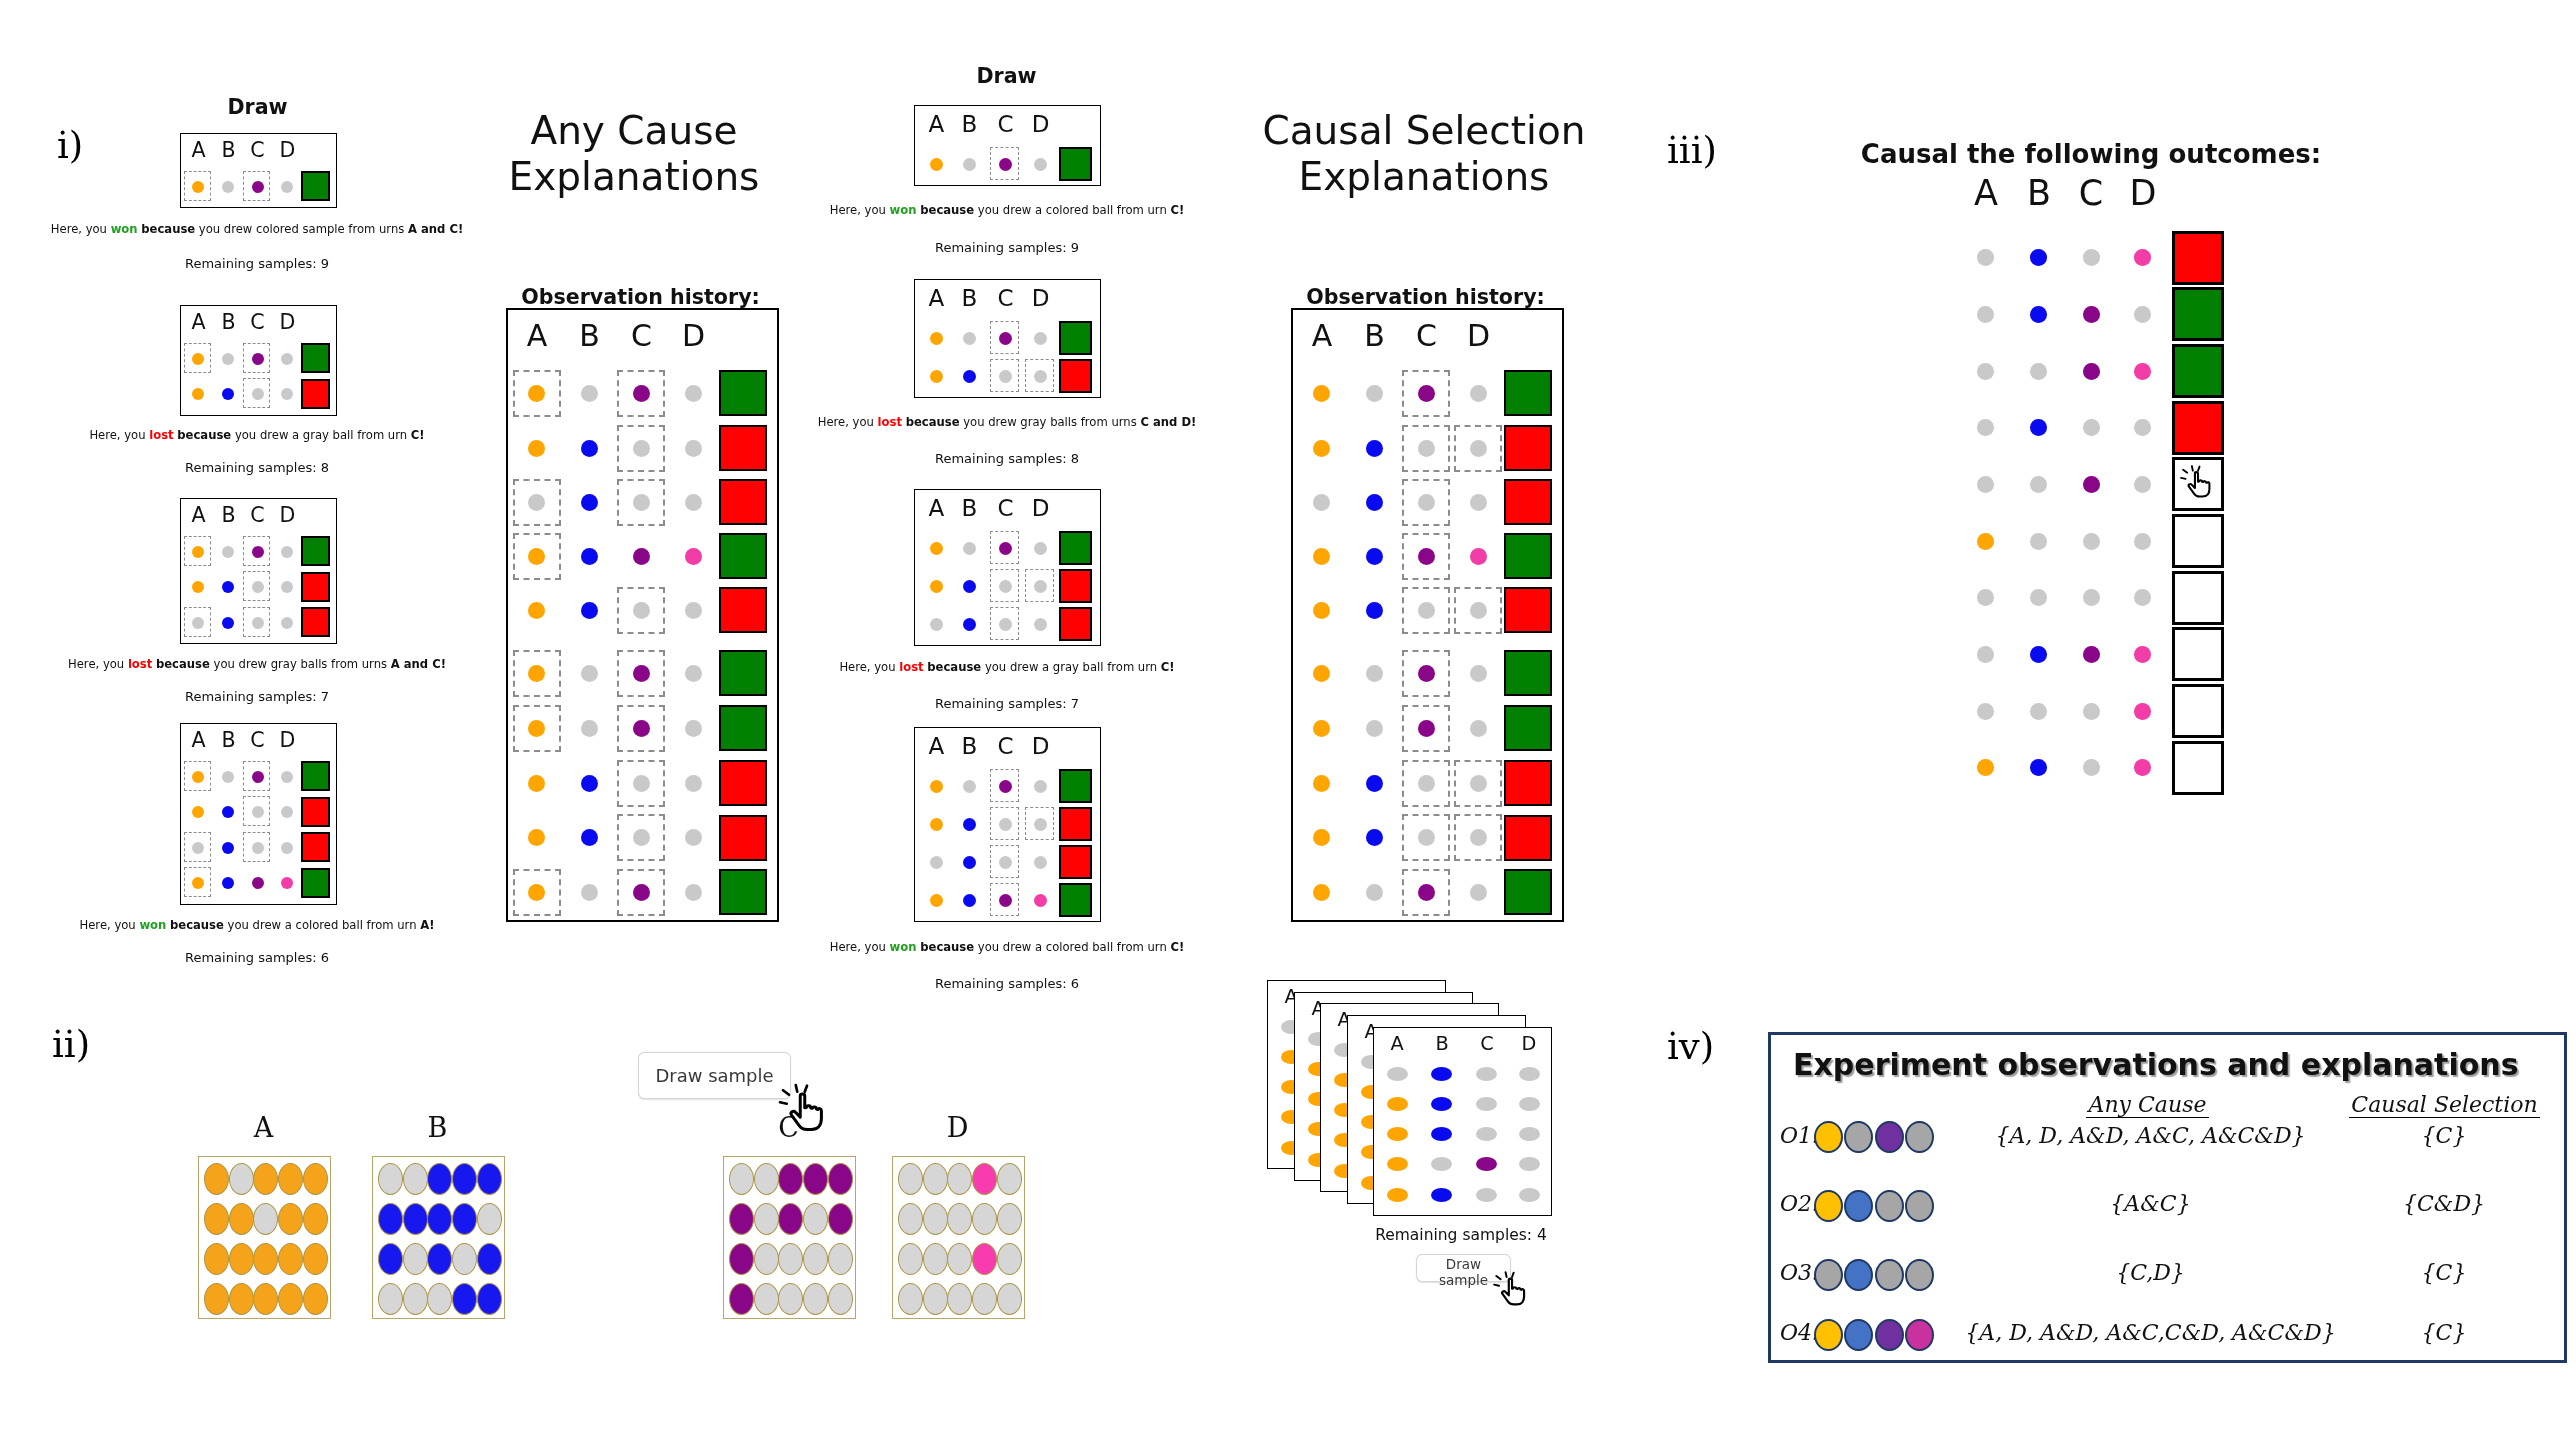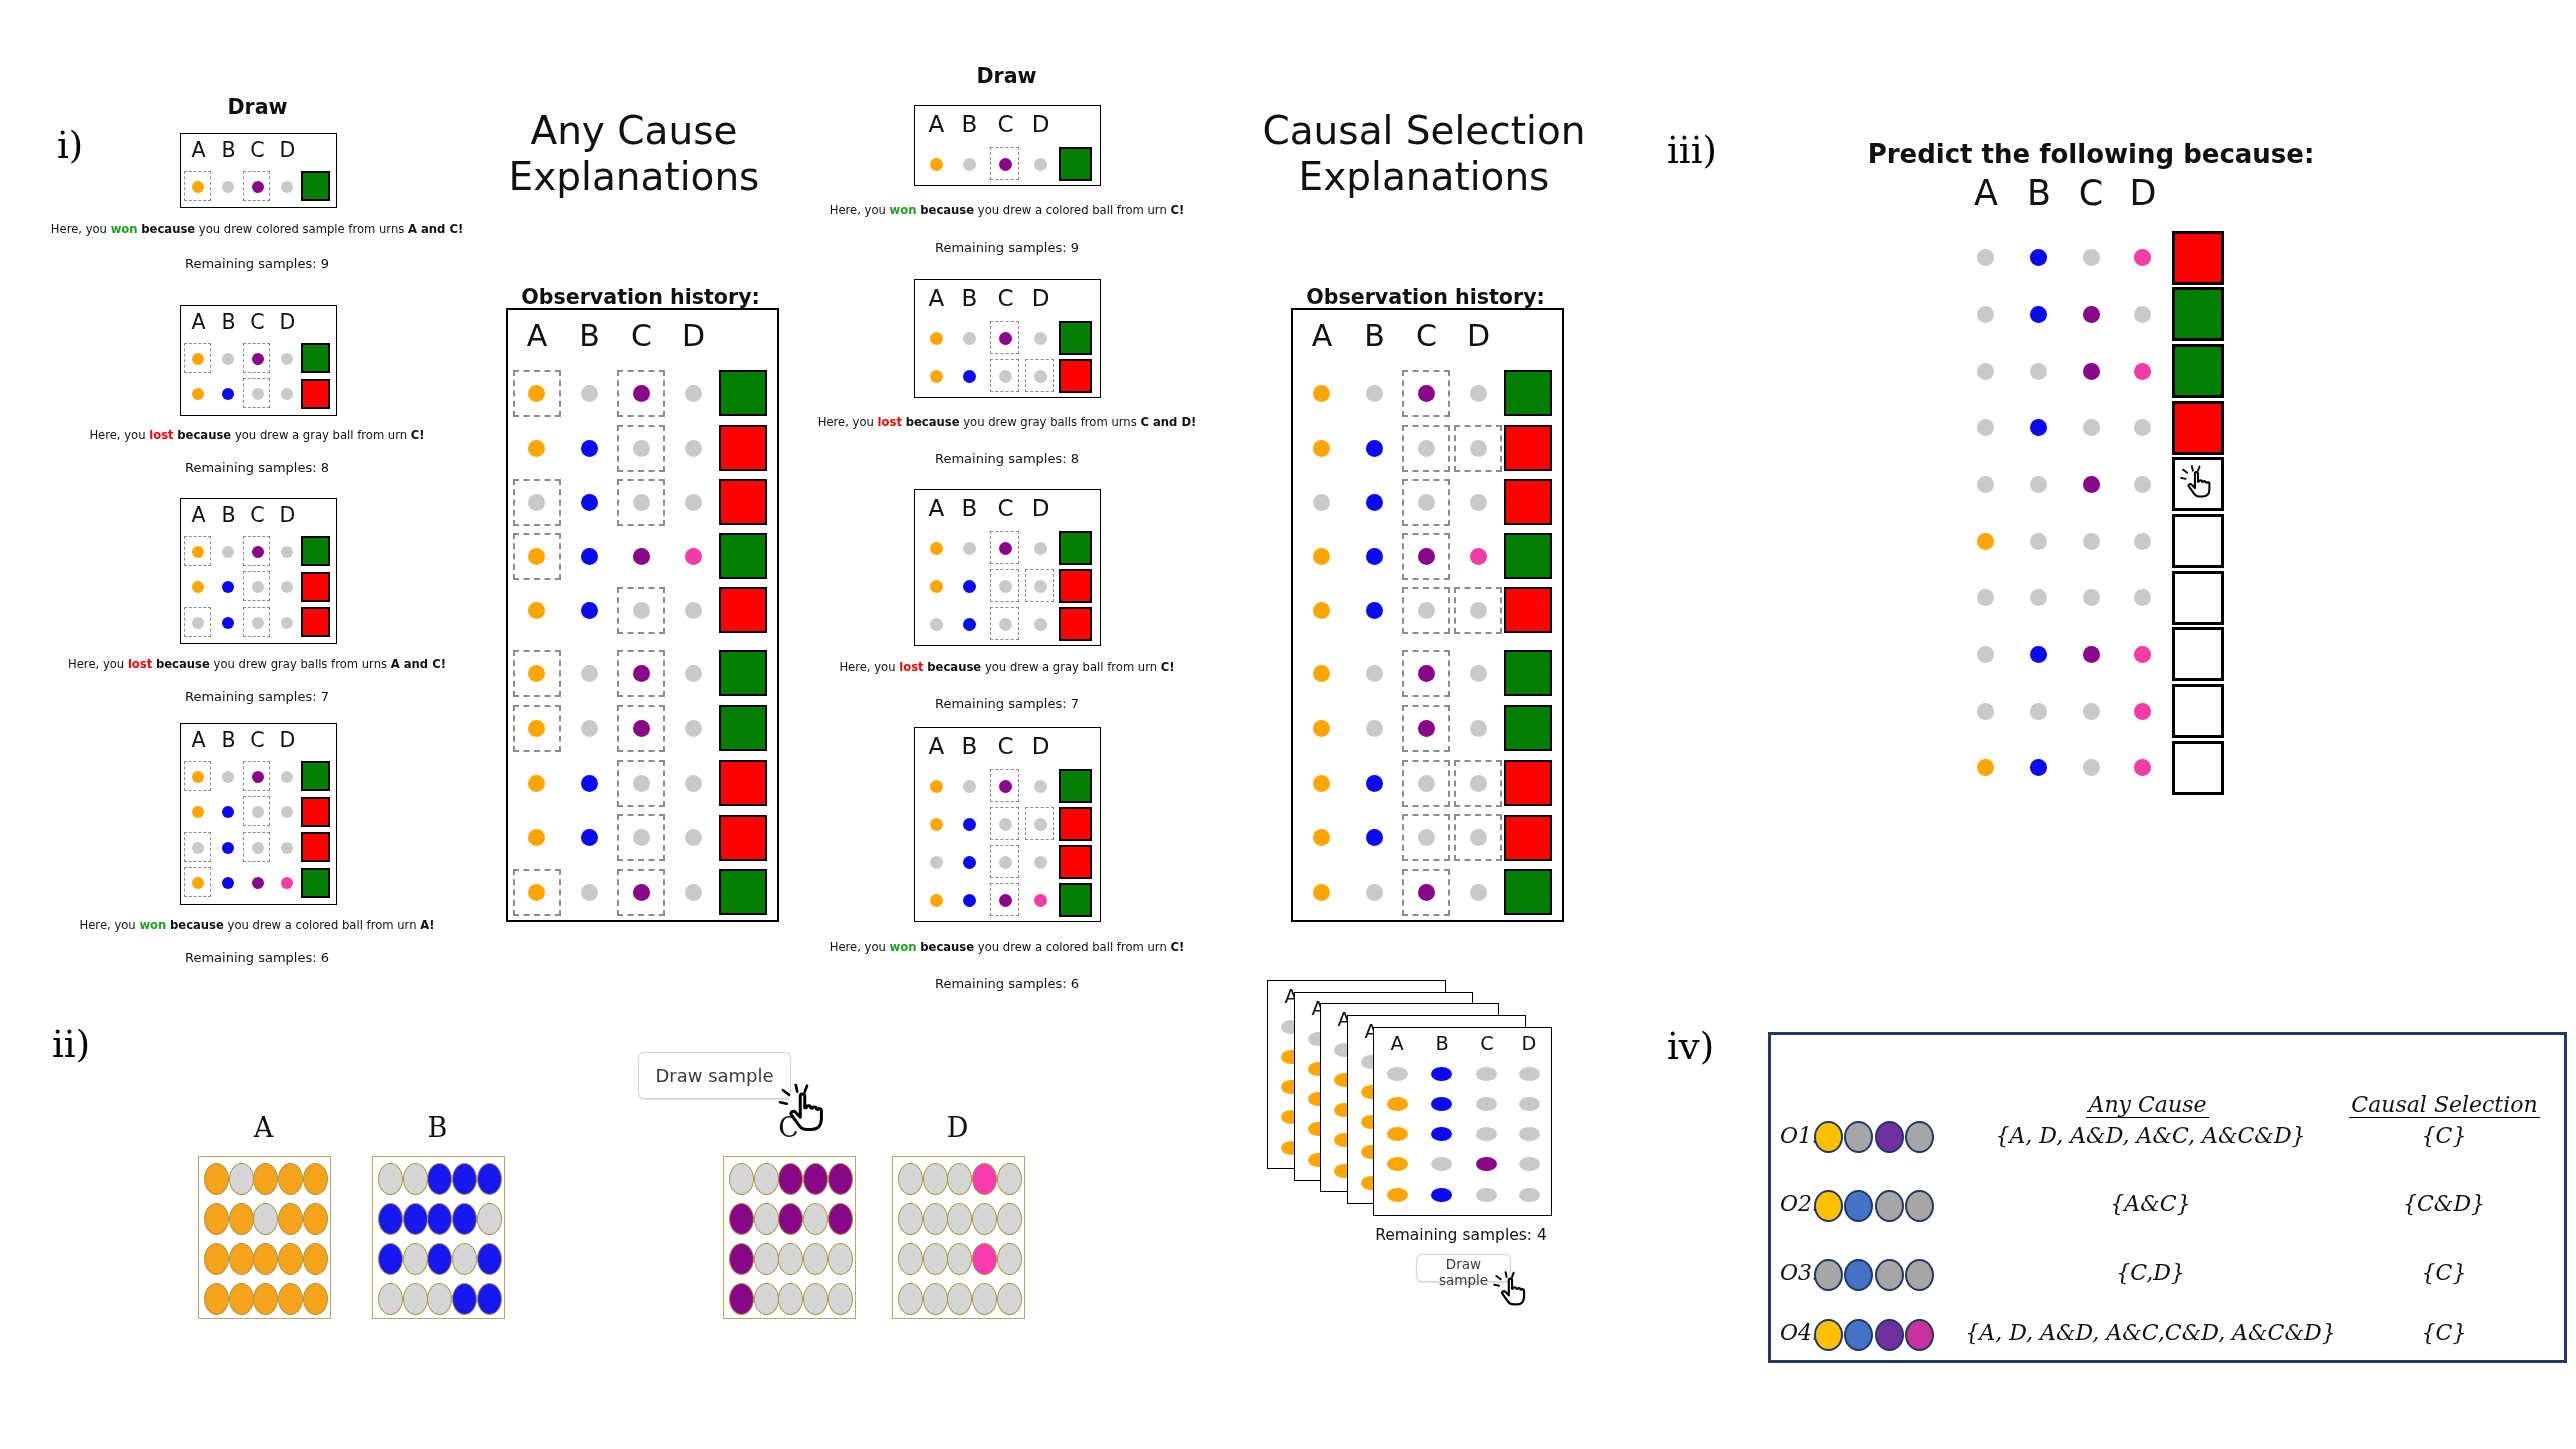--- a/index.html
+++ b/index.html
@@ -30,21 +30,21 @@
     <div>Explanations</div>
   </div>
   <div class="bigtitle" style="left:1231px;top:108px">
     <div>Causal Selection</div>
     <div>Explanations</div>
   </div>
 
   <div class="obstitle" style="left:506px;top:285px;width:269px">Observation history:</div>
   <div class="obstitle" style="left:1291px;top:285px;width:269px">Observation history:</div>
 
-  <div class="predtitle" style="left:1801px;top:139px;width:580px">Predict the following because:</div>
+  <div class="predtitle" style="left:1801px;top:139px;width:580px">Causal the following outcomes:</div>
 
   <button class="drawbtn" style="left:638px;top:1052px;width:153px;height:47px;font-size:18px">Draw sample</button>
   <button class="drawbtn" style="left:1416px;top:1254px;width:95px;height:28px;font-size:13.5px">Draw sample</button>
 <div style="position: absolute; left: 180px; top: 133px; width: 155px; height: 73px; border: 1.9px solid rgb(0, 0, 0); background: rgb(255, 255, 255);">
       <div style="position: absolute; left: -1.9px; top: 3.9px; width: 39px; text-align: center; font-size: 20.6px;">A</div>
       <div style="position: absolute; left: 28px; top: 3.9px; width: 39px; text-align: center; font-size: 20.6px;">B</div>
       <div style="position: absolute; left: 57px; top: 3.9px; width: 39px; text-align: center; font-size: 20.6px;">C</div>
       <div style="position: absolute; left: 87px; top: 3.9px; width: 39px; text-align: center; font-size: 20.6px;">D</div>
       <div style="position: absolute; left: 3.2px; top: 37px; width: 24.5px; height: 28px; border: 1.9px dashed rgb(140, 140, 140);"></div>
       <div style="position: absolute; left: 62px; top: 37px; width: 24.5px; height: 28px; border: 1.9px dashed rgb(140, 140, 140);"></div>
@@ -600,20 +600,21 @@
     <div style="position: absolute; left: 1492px; top: 1270px; width: 39px; height: 39px;"><svg width="39" height="39" viewBox="0 0 36 36">
         <g stroke="#000" stroke-width="1.8" fill="none" stroke-linecap="round">
           <line x1="12.5" y1="2" x2="13.5" y2="6.5"></line>
           <line x1="4" y1="5.5" x2="8" y2="8.5"></line>
           <line x1="2" y1="13.5" x2="6.5" y2="14.5"></line>
           <line x1="20" y1="2.5" x2="18.5" y2="6.5"></line>
         </g>
         <path fill="#fff" stroke="#000" stroke-width="2" stroke-linejoin="round" d="M15.5 9.2c0-1.7 3-1.7 3 0v8l1.1-.2c.2-1.6 2.9-1.4 2.9.3l1.1.2c.4-1.3 2.7-1 2.7.5l1 .3c.5-1 2.3-.6 2.3.8v5.3c0 4.7-2.6 7.3-6.7 7.3h-2.9c-2.3 0-3.9-.8-5.2-2.6l-5.1-7c-1.3-1.8 1.2-3.5 2.6-2l3.2 3.3z"></path>
       </svg></div>
     <div style="position: absolute; left: 1768px; top: 1032px; width: 793px; height: 325px; border: 3.9px solid rgb(31, 56, 100); background: rgb(255, 255, 255);">
+      <div style="position: absolute; left: 22px; top: 11.6px; width: 747px; font-size: 30px; font-weight: bold; text-shadow: rgb(154, 154, 154) 1.9px 1.9px 1.3px;">Experiment observations and explanations</div>
       <div style="position: absolute; left: 280px; width: 193px; top: 57px; text-align: center; font-size: 22px; font-style: italic; font-family: &quot;DejaVu Serif&quot;, serif;"><span style="border-bottom:1.9px solid #000;padding:0 2.6px">Any Cause</span></div>
       <div style="position: absolute; left: 567px; width: 213px; top: 57px; text-align: center; font-size: 22px; font-style: italic; font-family: &quot;DejaVu Serif&quot;, serif;"><span style="border-bottom:1.9px solid #000;padding:0 2.6px">Causal Selection</span></div>
       <div style="position: absolute; left: 9px; top: 88px; width: 45px; font-size: 22px; font-style: italic; font-family: &quot;DejaVu Serif&quot;, serif;">O1:</div>
       <div style="position: absolute; left: 43px; top: 86px; width: 24.5px; height: 28px; border-radius: 50%; background: rgb(255, 192, 0); border: 2.6px solid rgb(31, 56, 100);"></div>
       <div style="position: absolute; left: 73px; top: 86px; width: 24.5px; height: 28px; border-radius: 50%; background: rgb(166, 166, 166); border: 2.6px solid rgb(31, 56, 100);"></div>
       <div style="position: absolute; left: 104px; top: 86px; width: 24.5px; height: 28px; border-radius: 50%; background: rgb(112, 48, 160); border: 2.6px solid rgb(31, 56, 100);"></div>
       <div style="position: absolute; left: 134px; top: 86px; width: 24.5px; height: 28px; border-radius: 50%; background: rgb(166, 166, 166); border: 2.6px solid rgb(31, 56, 100);"></div>
       <div style="position: absolute; left: 180px; top: 88px; width: 399px; text-align: center; font-size: 22px; font-style: italic; font-family: &quot;DejaVu Serif&quot;, serif;">{A, D, A&amp;D, A&amp;C, A&amp;C&amp;D}</div>
       <div style="position: absolute; left: 599px; top: 88px; width: 148px; text-align: center; font-size: 22px; font-style: italic; font-family: &quot;DejaVu Serif&quot;, serif;">{C}</div>
       <div style="position: absolute; left: 9px; top: 156px; width: 45px; font-size: 22px; font-style: italic; font-family: &quot;DejaVu Serif&quot;, serif;">O2:</div>

